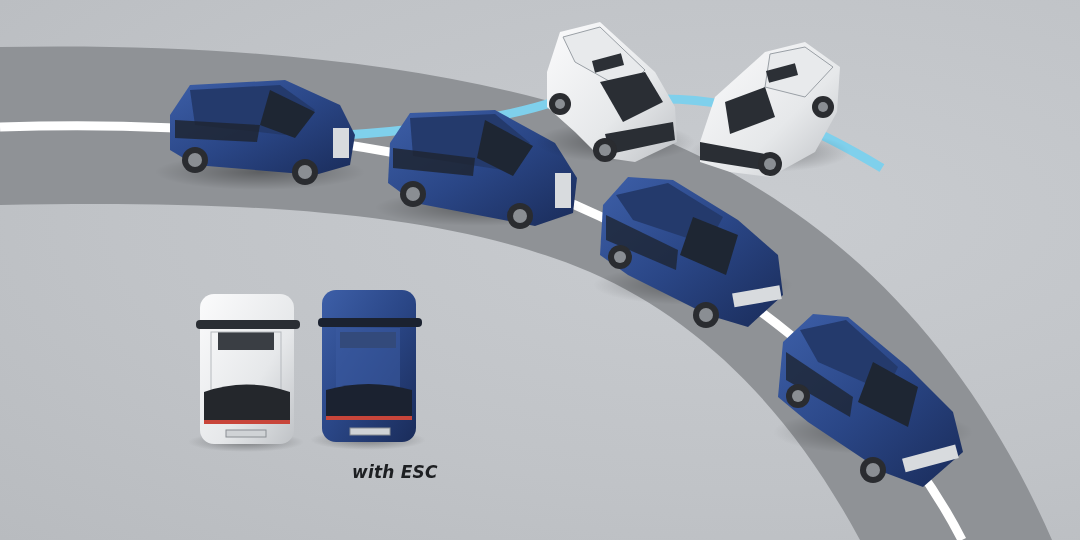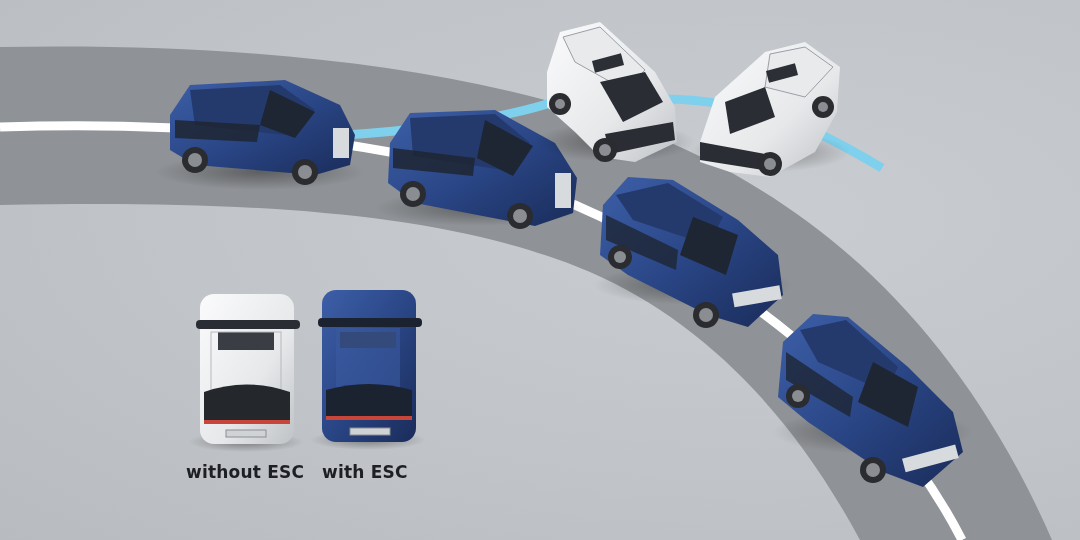--- a/index.html
+++ b/index.html
@@ -2,21 +2,21 @@
 <html><head>
 <meta charset="utf-8">
 <style>
   html, body { margin: 0; padding: 0; }
   body { width: 1080px; height: 540px; overflow: hidden; background: #c4c7cb; font-family: "DejaVu Sans", sans-serif; }
   .scene { position: relative; width: 1080px; height: 540px; overflow: hidden;
            background: radial-gradient(ellipse at 70% 40%, #c9ccd0 0%, #c0c3c7 60%, #b8bbbf 100%); }
   svg.layer { position: absolute; left: 0; top: 0; }
   .label { position: absolute; top: 462px; font-size: 17px; font-weight: bold; color: #1d1f22; letter-spacing: 0.2px; }
   .label.without { left: 186px; }
-  .label.with { left: 322px; }
+  .label.with { left: 352px; font-style: italic; }
 </style>
 </head>
 <body>
 
 <div class="scene">
   <svg class="layer" width="1080" height="540" viewBox="0 0 1080 540">
     <defs>
       <linearGradient id="blueBody" x1="0" y1="0" x2="1" y2="1">
         <stop offset="0" stop-color="#3d5fa8"></stop>
         <stop offset="0.5" stop-color="#2a4686"></stop>
@@ -133,15 +133,14 @@
       <rect x="4" y="2" width="94" height="152" rx="14" fill="url(#blueBody)"></rect>
       <rect x="0" y="30" width="104" height="9" rx="4" fill="#1b2230"></rect>
       <rect x="22" y="44" width="56" height="16" fill="#2a3445"></rect>
       <rect x="18" y="40" width="64" height="62" fill="#3a5aa0" opacity="0.6"></rect>
       <path d="M8,102 Q50,90 94,102 L94,128 L8,128 Z" fill="#1b2230"></path>
       <rect x="8" y="128" width="86" height="4" fill="#c8453a"></rect>
       <rect x="32" y="140" width="40" height="7" fill="#d0d3d6" stroke="#8a8e93" stroke-width="1"></rect>
     </g>
   </svg>
 
-  <div class="label without">without ESC</div>
   <div class="label with">with ESC</div>
 </div>
 
 </body></html>

